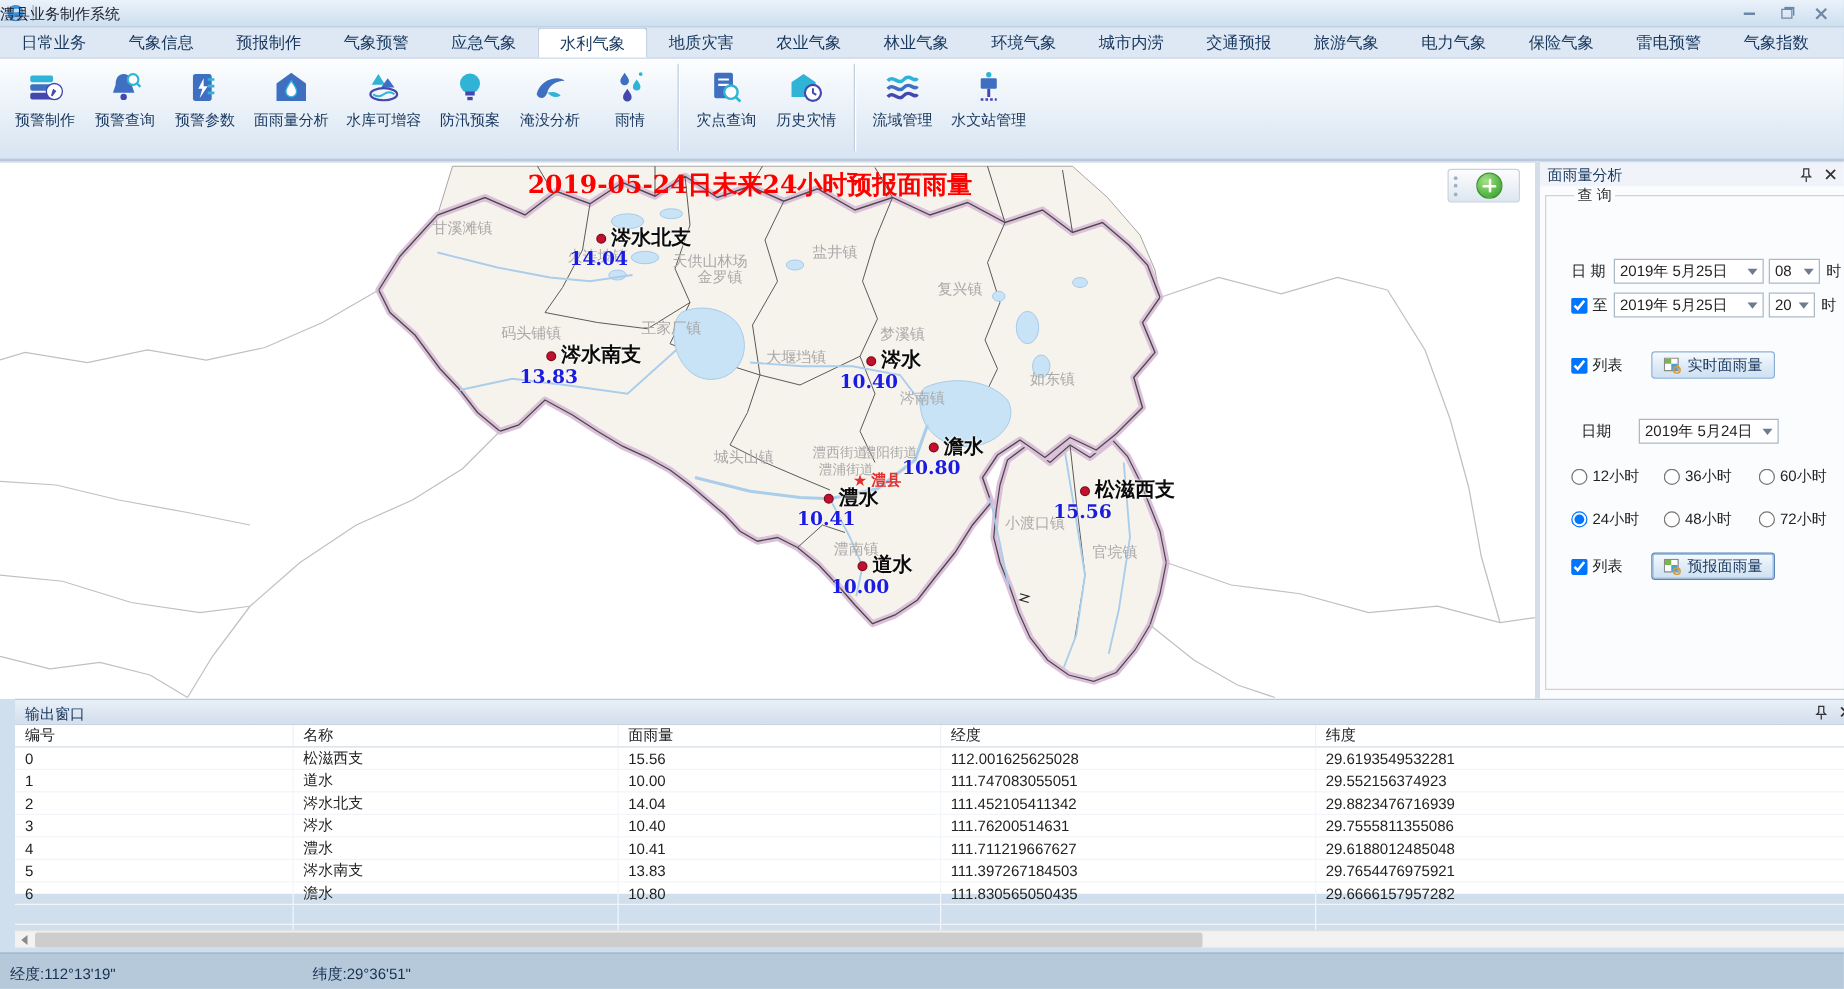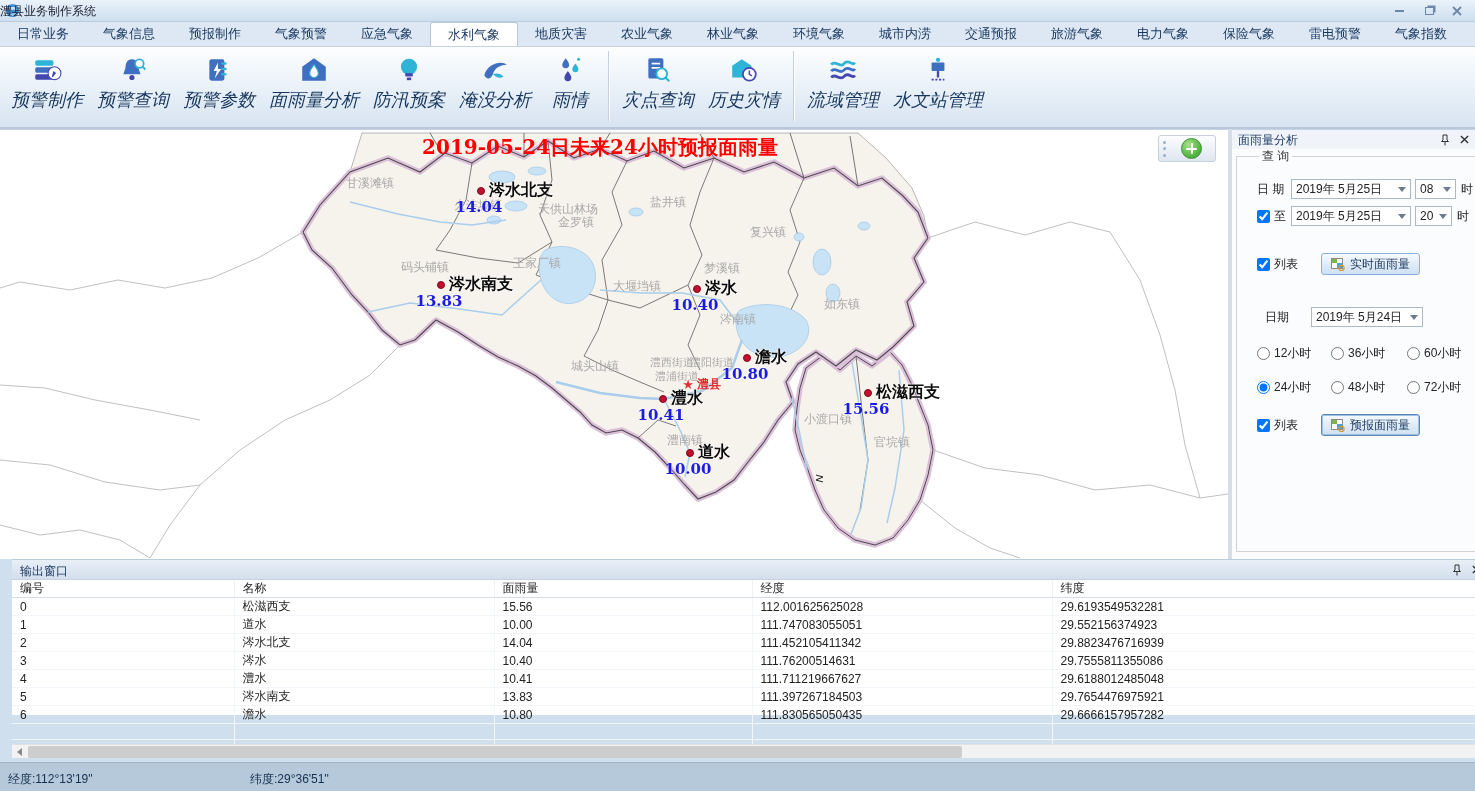--- a/index.html
+++ b/index.html
@@ -17,21 +17,21 @@
   #menubar{position:absolute;left:0;top:22px;width:1475px;height:25px;background:#dde8f4;
     display:flex;align-items:stretch;border-bottom:1px solid #c4d2e2;}
   .menu-item{padding:0 17px;line-height:24px;font-size:13px;color:#17365d;cursor:default;white-space:nowrap;}
   .menu-item.active{background:#ffffff;border:1px solid #b8c7da;border-bottom:none;border-radius:3px 3px 0 0;}
   
   #toolbar{position:absolute;left:0;top:47px;width:1475px;height:82px;
     background:linear-gradient(#fdfeff,#e2ecf6 70%,#d8e4f1);border-bottom:2px solid #b9c9db;
     display:flex;align-items:stretch;padding:2px 4px 4px 4px;}
   .tool-item{min-width:64px;padding:2px 7px;display:flex;flex-direction:column;align-items:center;justify-content:flex-start;gap:3px;}
   .tool-item .ticon{width:30px;height:30px;margin-top:4px;}
-  .tool-item .tlabel{font-size:18px;color:#17365d;white-space:nowrap;font-style:italic;}
+  .tool-item .tlabel{font-size:12px;color:#17365d;white-space:nowrap;}
   .tool-sep{width:1px;background:#c2d0e2;margin:2px 6px;box-shadow:1px 0 0 #fff;}
   
   #main{position:absolute;left:0;top:129px;width:1475px;height:430px;background:#fff;}
   #map{position:absolute;left:0;top:0;width:1228px;height:430px;background:#ffffff;overflow:hidden;border-top:1px solid #c4d2e2;}
   #map svg.basemap{position:absolute;left:0;top:0;}
   #map-title{position:absolute;left:600px;top:4px;transform:translateX(-50%);
     font-family:"DejaVu Serif",serif;font-weight:bold;font-size:20px;color:#fe0000;white-space:nowrap;}
   .town-label{position:absolute;transform:translate(-50%,-50%);font-size:12px;color:#a9a9a9;white-space:nowrap;}
   .street-label{font-size:11px;}
   .station-dot{position:absolute;width:8px;height:8px;border-radius:50%;background:#c40f2e;border:1px solid #7d0a1e;}
@@ -162,20 +162,29 @@
     </div>
     <div class="tool-item">
       <span class="ticon"><svg width="30" height="30" viewBox="0 0 28 28">
           <path d="M14,3 L25,11 V24 H3 V11 Z" fill="#3e6fc1"></path>
           <path d="M14,9 c-2.5,3.8 -4,5.5 -4,8 a4,4 0 0 0 8,0 c0,-2.5 -1.5,-4.2 -4,-8 Z" fill="#fff" stroke="#2fb3d6"></path>
         </svg></span>
       <span class="tlabel">面雨量分析</span>
     </div>
     <div class="tool-item">
       <span class="ticon"><svg width="30" height="30" viewBox="0 0 28 28">
+          <path d="M10,4 L15,12 H5 Z" fill="#2fb3d6"></path>
+          <path d="M17,7 L22,14 H12 Z" fill="#3e6fc1"></path>
+          <ellipse cx="14" cy="19" rx="10" ry="4.5" fill="none" stroke="#4347ae" stroke-width="1.6"></ellipse>
+          <path d="M6,19 q4,3 8,0 q4,-3 8,0" fill="none" stroke="#2fb3d6" stroke-width="1.4"></path>
+        </svg></span>
+      <span class="tlabel">水库可增容</span>
+    </div>
+    <div class="tool-item">
+      <span class="ticon"><svg width="30" height="30" viewBox="0 0 28 28">
           <circle cx="14" cy="11" r="7.5" fill="#2fb3d6"></circle>
           <path d="M10.5,17 h7 v3 h-7 Z" fill="#4347ae"></path>
           <rect x="12" y="21" width="4" height="2.5" fill="#4347ae"></rect>
         </svg></span>
       <span class="tlabel">防汛预案</span>
     </div>
     <div class="tool-item">
       <span class="ticon"><svg width="30" height="30" viewBox="0 0 28 28">
           <path d="M4,19 C7,7 21,5 25,9 C18,9 13,13 12,18 C10,23 6,23 4,19 Z" fill="#3e6fc1"></path>
           <path d="M12,18 q6,-2 10,2 q-5,3 -10,-2" fill="#2fb3d6"></path>
@@ -373,21 +382,21 @@
       </span>
       <span class="small-ctl" style="right:3px">
         <svg width="9" height="9" viewBox="0 0 10 10">
           <path d="M1 1 L9 9 M9 1 L1 9" stroke="#333" stroke-width="1.6"></path>
           </svg>
       </span>
     </div>
     <fieldset>
       <legend>查 询</legend>
 
-      <div class="prow" style="margin-top:14px">
+      <div class="prow" style="margin-top:42px">
         <span style="width:34px">日 期</span>
         <div class="combo" style="width:120px">
           <span>2019年 5月25日</span>
             <span class="chev"></span>
         </div>
         <div class="combo" style="width:41px;margin-left:4px">
           <span>08</span>
             <span class="chev"></span>
         </div>
         <span style="margin-left:5px">时</span>

